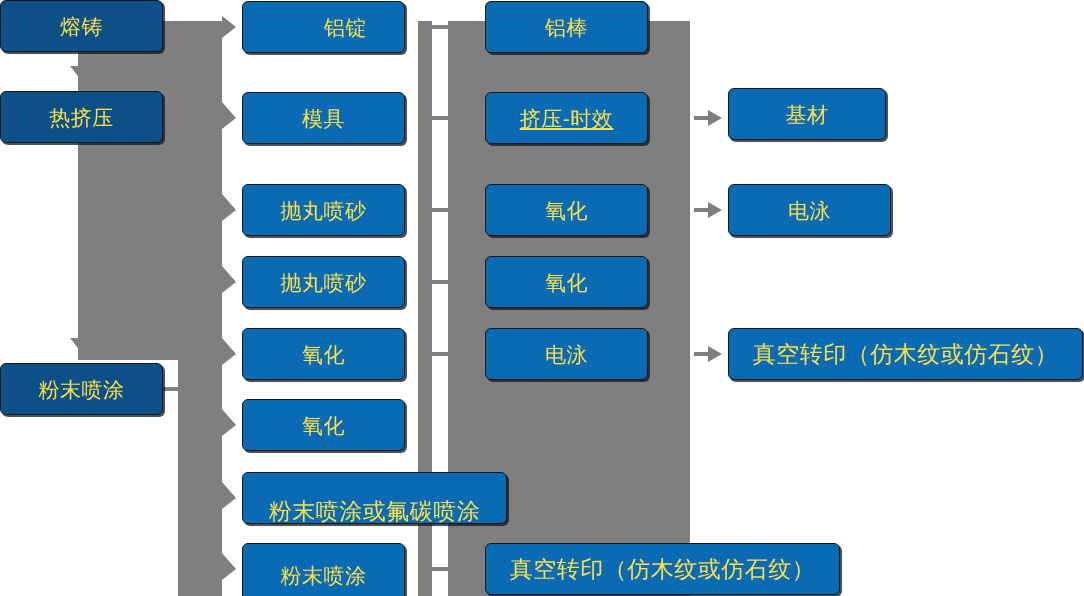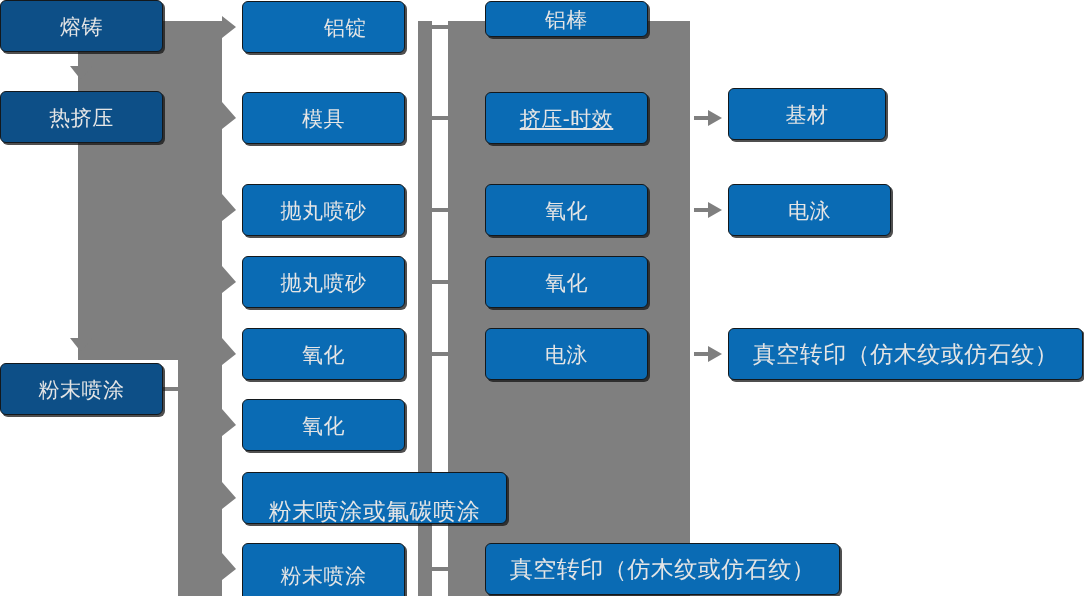--- a/index.html
+++ b/index.html
@@ -29,21 +29,21 @@
   }
   
   .node {
     position: absolute;
     z-index: 3;
     box-sizing: border-box;
     display: flex;
     align-items: center;
     justify-content: center;
     border-radius: 6px;
-    color: #e5e5e5;
+    color: #fde047;
     white-space: nowrap;
     letter-spacing: 0.5px;
     box-shadow: 2px 2px 0 rgba(20,20,20,0.75);
     border: 1px solid #13181c;
   }
   .node.dark {
     background: #0d4f87;
   }
   .node.light {
     background: #0a6bb4;
@@ -142,21 +142,21 @@
       </div>
       <div class="node light" style="left: 242px; top: 399px; width: 163px; height: 52px;">
         <span class="lbl">氧化</span>
       </div>
       <div class="node light wide" style="left: 242px; top: 472px; width: 265px; height: 52px; align-items: flex-end;">
         <span class="lbl">粉末喷涂或氟碳喷涂</span>
       </div>
       <div class="node light" style="left: 242px; top: 543px; width: 163px; height: 64px;">
         <span class="lbl">粉末喷涂</span>
       </div>
-      <div class="node light" style="left: 485px; top: 1px; width: 163px; height: 36px;">
+      <div class="node light" style="left: 485px; top: 1px; width: 163px; height: 52px;">
         <span class="lbl">铝棒</span>
       </div>
       <div class="node light" style="left: 485px; top: 92px; width: 163px; height: 52px; text-decoration: underline;">
         <span class="lbl">挤压-时效</span>
       </div>
       <div class="node light" style="left: 485px; top: 184px; width: 163px; height: 52px;">
         <span class="lbl">氧化</span>
       </div>
       <div class="node light" style="left: 485px; top: 256px; width: 163px; height: 52px;">
         <span class="lbl">氧化</span>

